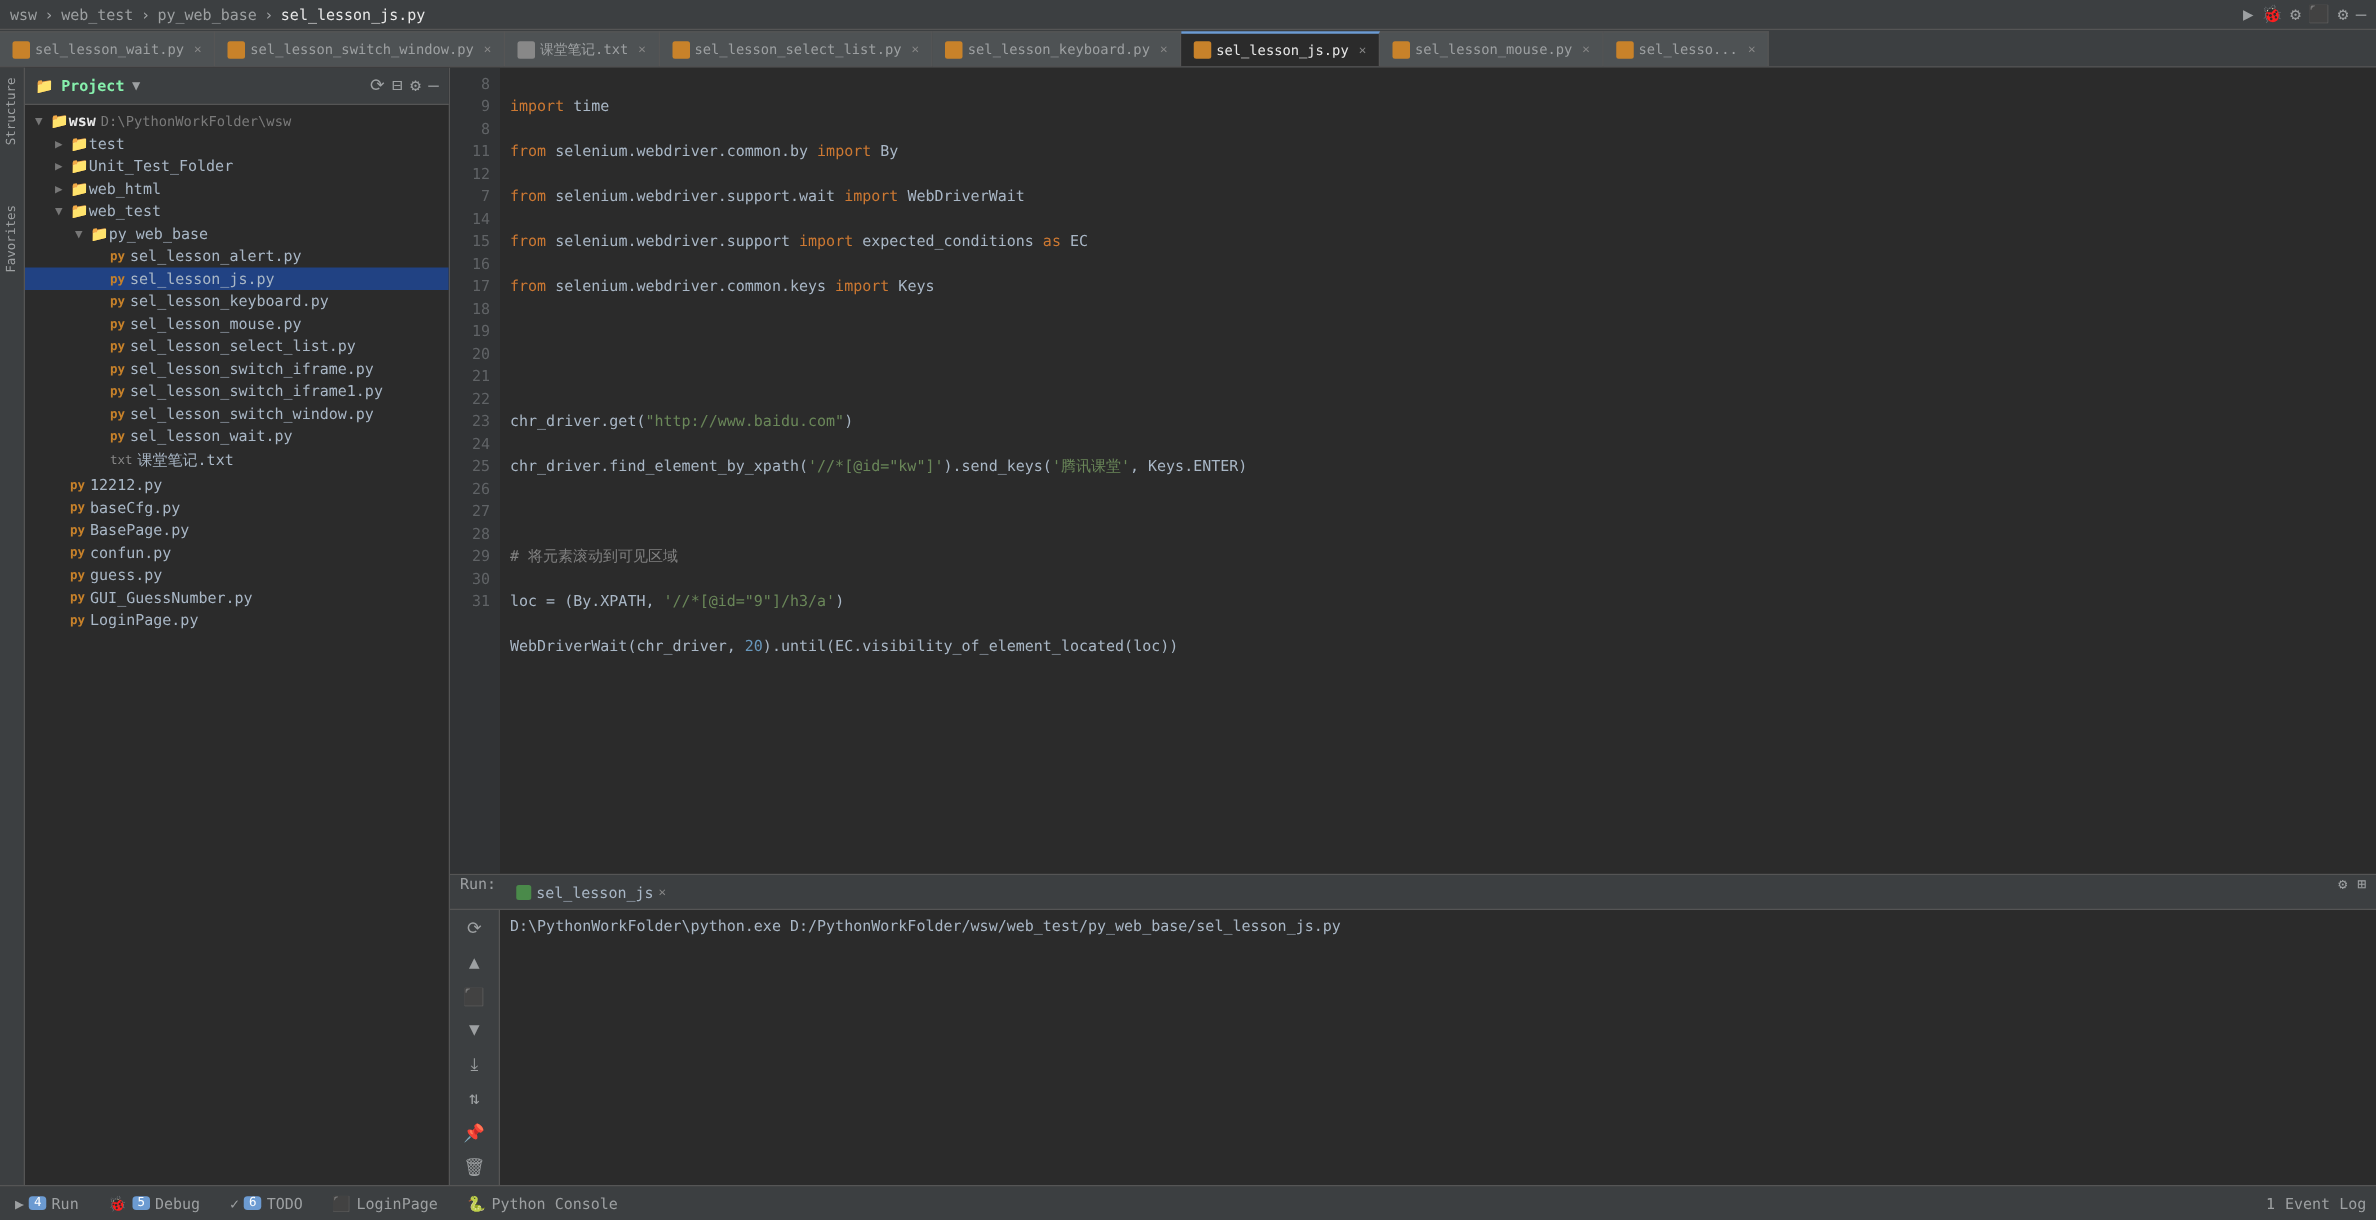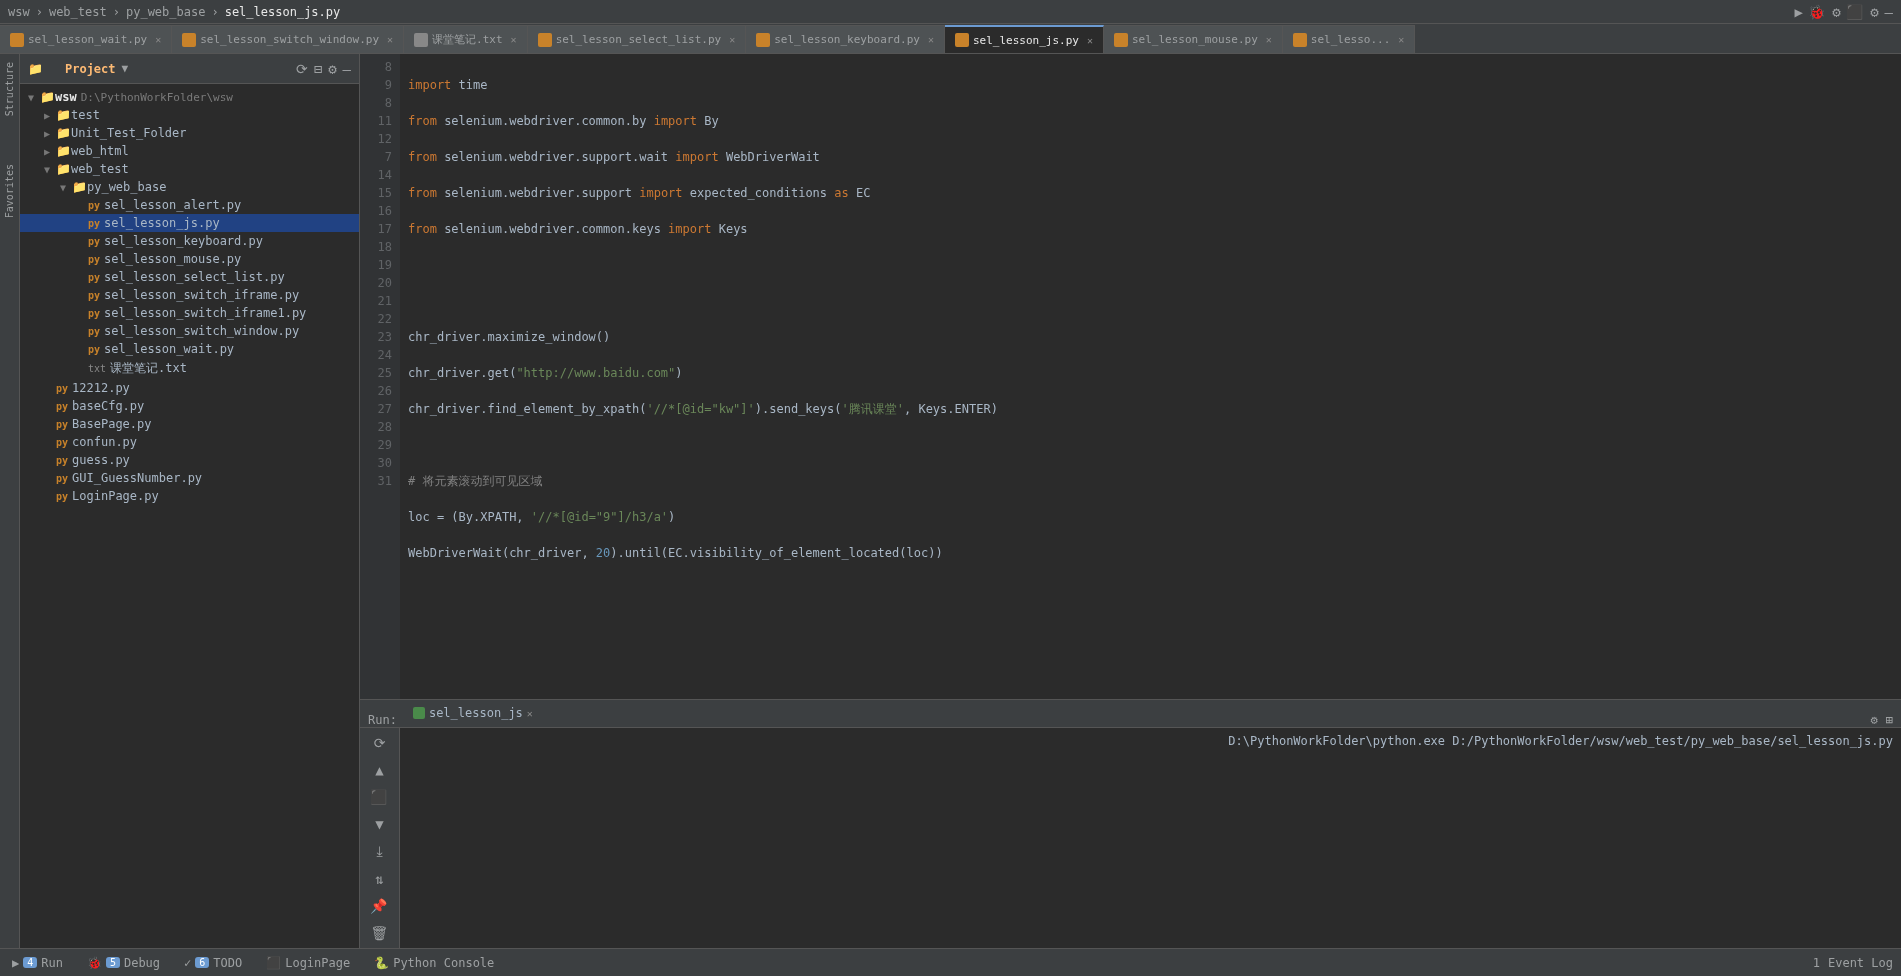--- a/index.html
+++ b/index.html
@@ -20,21 +20,21 @@
     .tab .tab-icon.orange { background: #c8822a; }
     .tab .tab-close { color: #888; margin-left: 4px; font-size: 10px; }
 
     
     .main { display: flex; flex: 1; overflow: hidden; }
 
     
     .sidebar { width: 340px; background: #2b2b2b; border-right: 1px solid #555; display: flex; flex-direction: column; flex-shrink: 0; }
     .sidebar-header { background: #3c3f41; padding: 4px 8px; display: flex; align-items: center; justify-content: space-between; height: 30px; border-bottom: 1px solid #555; }
     .sidebar-header-left { display: flex; align-items: center; gap: 6px; }
-    .sidebar-header-title { color: #fdba74; font-size: 12px; font-weight: bold; margin-left: 16px; }
+    .sidebar-header-title { color: #86efac; font-size: 12px; font-weight: bold; }
     .sidebar-header-icons { display: flex; gap: 6px; align-items: center; }
     .sidebar-icon-btn { color: #9da0a2; cursor: pointer; font-size: 14px; }
     .sidebar-tree { flex: 1; overflow-y: auto; padding: 4px 0; }
     .tree-item { display: flex; align-items: center; padding: 2px 8px; cursor: pointer; color: #a9b7c6; font-size: 12px; white-space: nowrap; }
     .tree-item.selected { background: #214283; }
     .tree-item .indent { display: inline-block; }
     .tree-item .arrow { width: 12px; display: inline-block; color: #777; font-size: 10px; }
     .tree-item-label { font-size: 12px; }
     .folder-color { color: #d4a84b; }
     .root-label { color: #e8e8e8; font-weight: bold; }
@@ -51,33 +51,33 @@
     .line-numbers div { height: 18px; }
     .code-content { flex: 1; padding: 4px 8px; font-size: 12px; line-height: 18px; white-space: pre; color: #a9b7c6; }
     .code-content .kw { color: #cc7832; }
     .code-content .str { color: #6a8759; }
     .code-content .cm { color: #808080; }
     .code-content .num { color: #6897bb; }
     .code-line { height: 18px; }
 
     
     .run-panel { background: #2b2b2b; border-top: 1px solid #555; display: flex; flex-direction: column; }
-    .run-header { background: #3c3f41; height: 28px; display: flex; align-items: flex-end; padding: 0 8px; border-bottom: 1px solid #555; gap: 8px; }
+    .run-header { background: #3c3f41; height: 28px; display: flex; align-items: flex-start; padding: 0 8px; border-bottom: 1px solid #555; gap: 8px; }
     .run-header-label { color: #9da0a2; font-size: 12px; }
     .run-tab { display: flex; align-items: center; gap: 4px; color: #a9b7c6; font-size: 12px; padding: 0 8px; cursor: pointer; height: 28px; }
     .run-tab .run-icon { width: 12px; height: 12px; background: #4a8a4a; border-radius: 2px; }
     .run-tab-close { color: #888; font-size: 10px; }
     .run-settings { margin-left: auto; display: flex; gap: 8px; }
     .run-settings-icon { color: #9da0a2; cursor: pointer; }
     .run-body { display: flex; height: 220px; }
     .run-toolbar { width: 40px; background: #3c3f41; border-right: 1px solid #555; display: flex; flex-direction: column; align-items: center; padding: 4px 0; gap: 6px; }
     .run-tool-btn { color: #9da0a2; cursor: pointer; font-size: 14px; width: 24px; height: 24px; display: flex; align-items: center; justify-content: center; border-radius: 3px; }
     .run-tool-btn.red { color: #cc0000; }
     .run-output { flex: 1; background: #2b2b2b; padding: 4px 8px; overflow-y: auto; font-size: 12px; color: #a9b7c6; }
-    .run-output-line { line-height: 18px; white-space: pre; text-align: right; }
+    .run-output-line { line-height: 18px; white-space: pre; }
 
     
     .bottom-bar { background: #3c3f41; height: 28px; display: flex; align-items: center; padding: 0 8px; border-top: 1px solid #555; flex-shrink: 0; gap: 16px; }
     .bottom-tab { display: flex; align-items: center; gap: 4px; color: #9da0a2; font-size: 12px; cursor: pointer; padding: 0 4px; height: 28px; }
     .bottom-tab .num-badge { background: #6c9bd2; color: #fff; border-radius: 3px; padding: 0 4px; font-size: 10px; }
     .bottom-tab-icon { font-size: 12px; }
     .bottom-right { margin-left: auto; display: flex; align-items: center; gap: 8px; color: #9da0a2; font-size: 12px; }
 
     
     ::-webkit-scrollbar { width: 8px; height: 8px; }
@@ -370,21 +370,20 @@
         <div>31</div>
       </div>
       <div class="code-content">
 <div class="code-line"><span class="kw">import</span> time</div>
 <div class="code-line"><span class="kw">from</span> selenium.webdriver.common.by <span class="kw">import</span> By</div>
 <div class="code-line"><span class="kw">from</span> selenium.webdriver.support.wait <span class="kw">import</span> WebDriverWait</div>
 <div class="code-line"><span class="kw">from</span> selenium.webdriver.support <span class="kw">import</span> expected_conditions <span class="kw">as</span> EC</div>
 <div class="code-line"><span class="kw">from</span> selenium.webdriver.common.keys <span class="kw">import</span> Keys</div>
 <div class="code-line"> </div>
 <div class="code-line"> </div>
-<div class="code-line">chr_driver.maximize_window()</div>
 <div class="code-line">chr_driver.get(<span class="str">"http://www.baidu.com"</span>)</div>
 <div class="code-line">chr_driver.find_element_by_xpath(<span class="str">'//*[@id="kw"]'</span>).send_keys(<span class="str">'腾讯课堂'</span>, Keys.ENTER)</div>
 <div class="code-line"> </div>
 <div class="code-line"><span class="cm"># 将元素滚动到可见区域</span></div>
 <div class="code-line">loc = (By.XPATH, <span class="str">'//*[@id="9"]/h3/a'</span>)</div>
 <div class="code-line">WebDriverWait(chr_driver, <span class="num">20</span>).until(EC.visibility_of_element_located(loc))</div>
 
 
 
 

